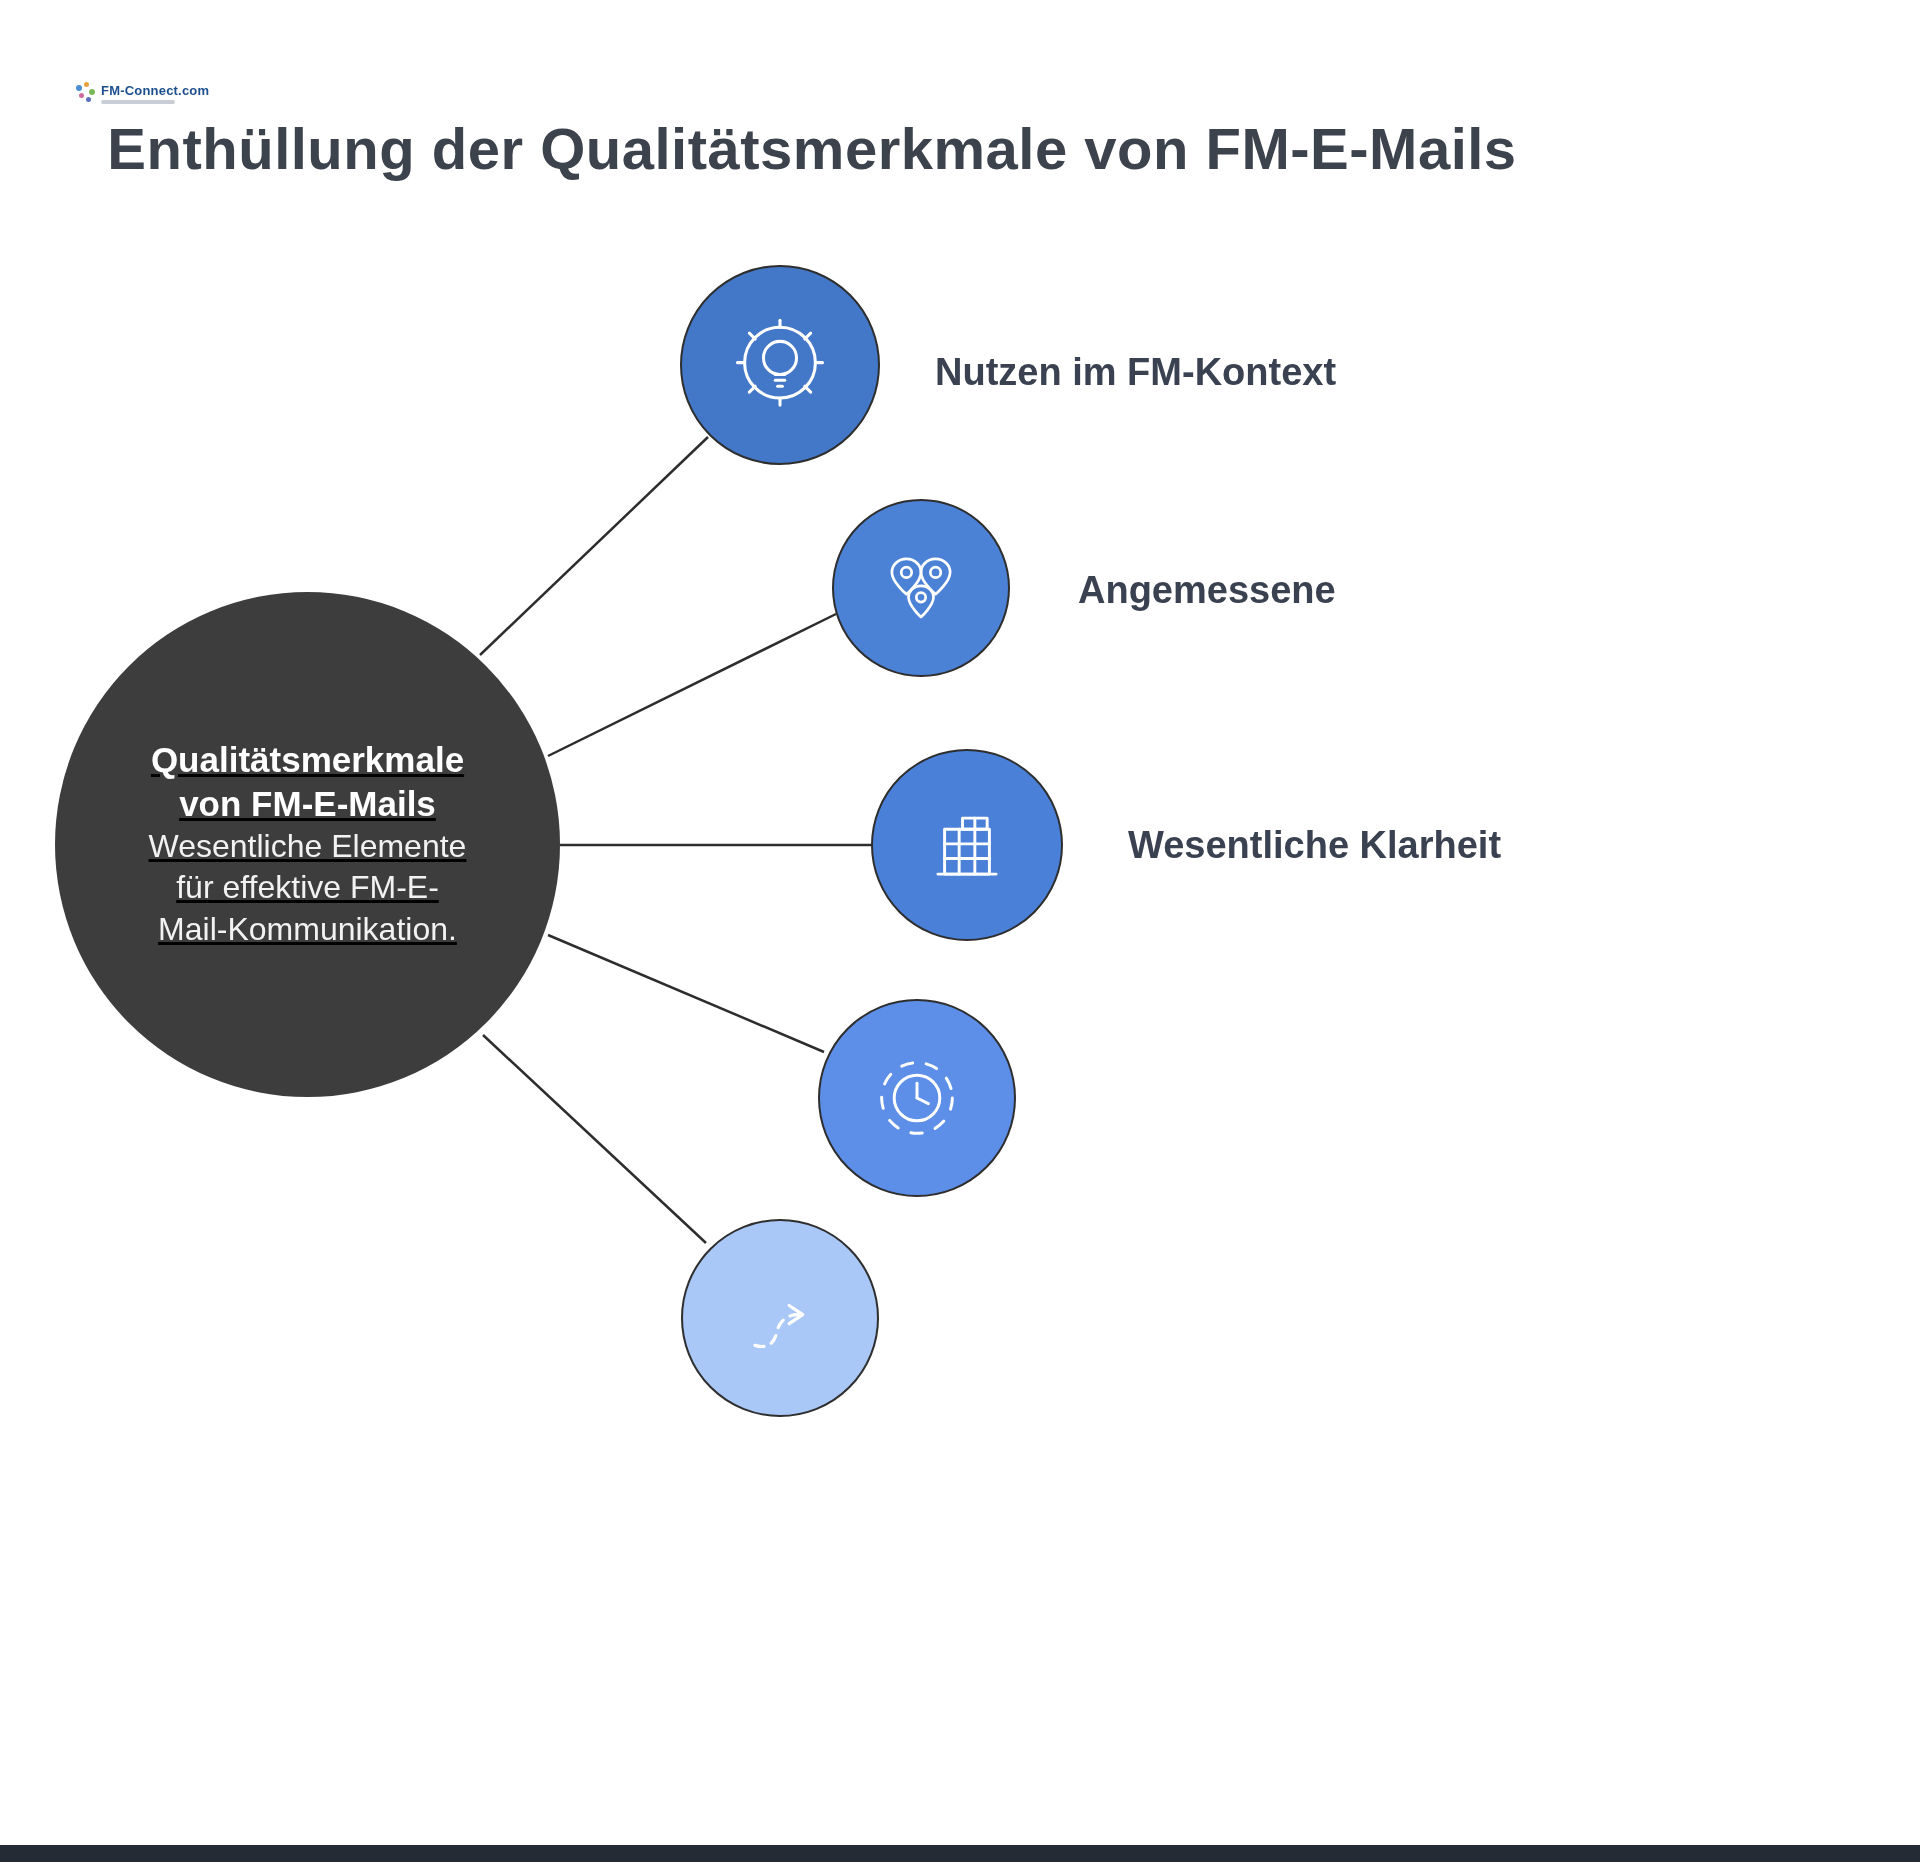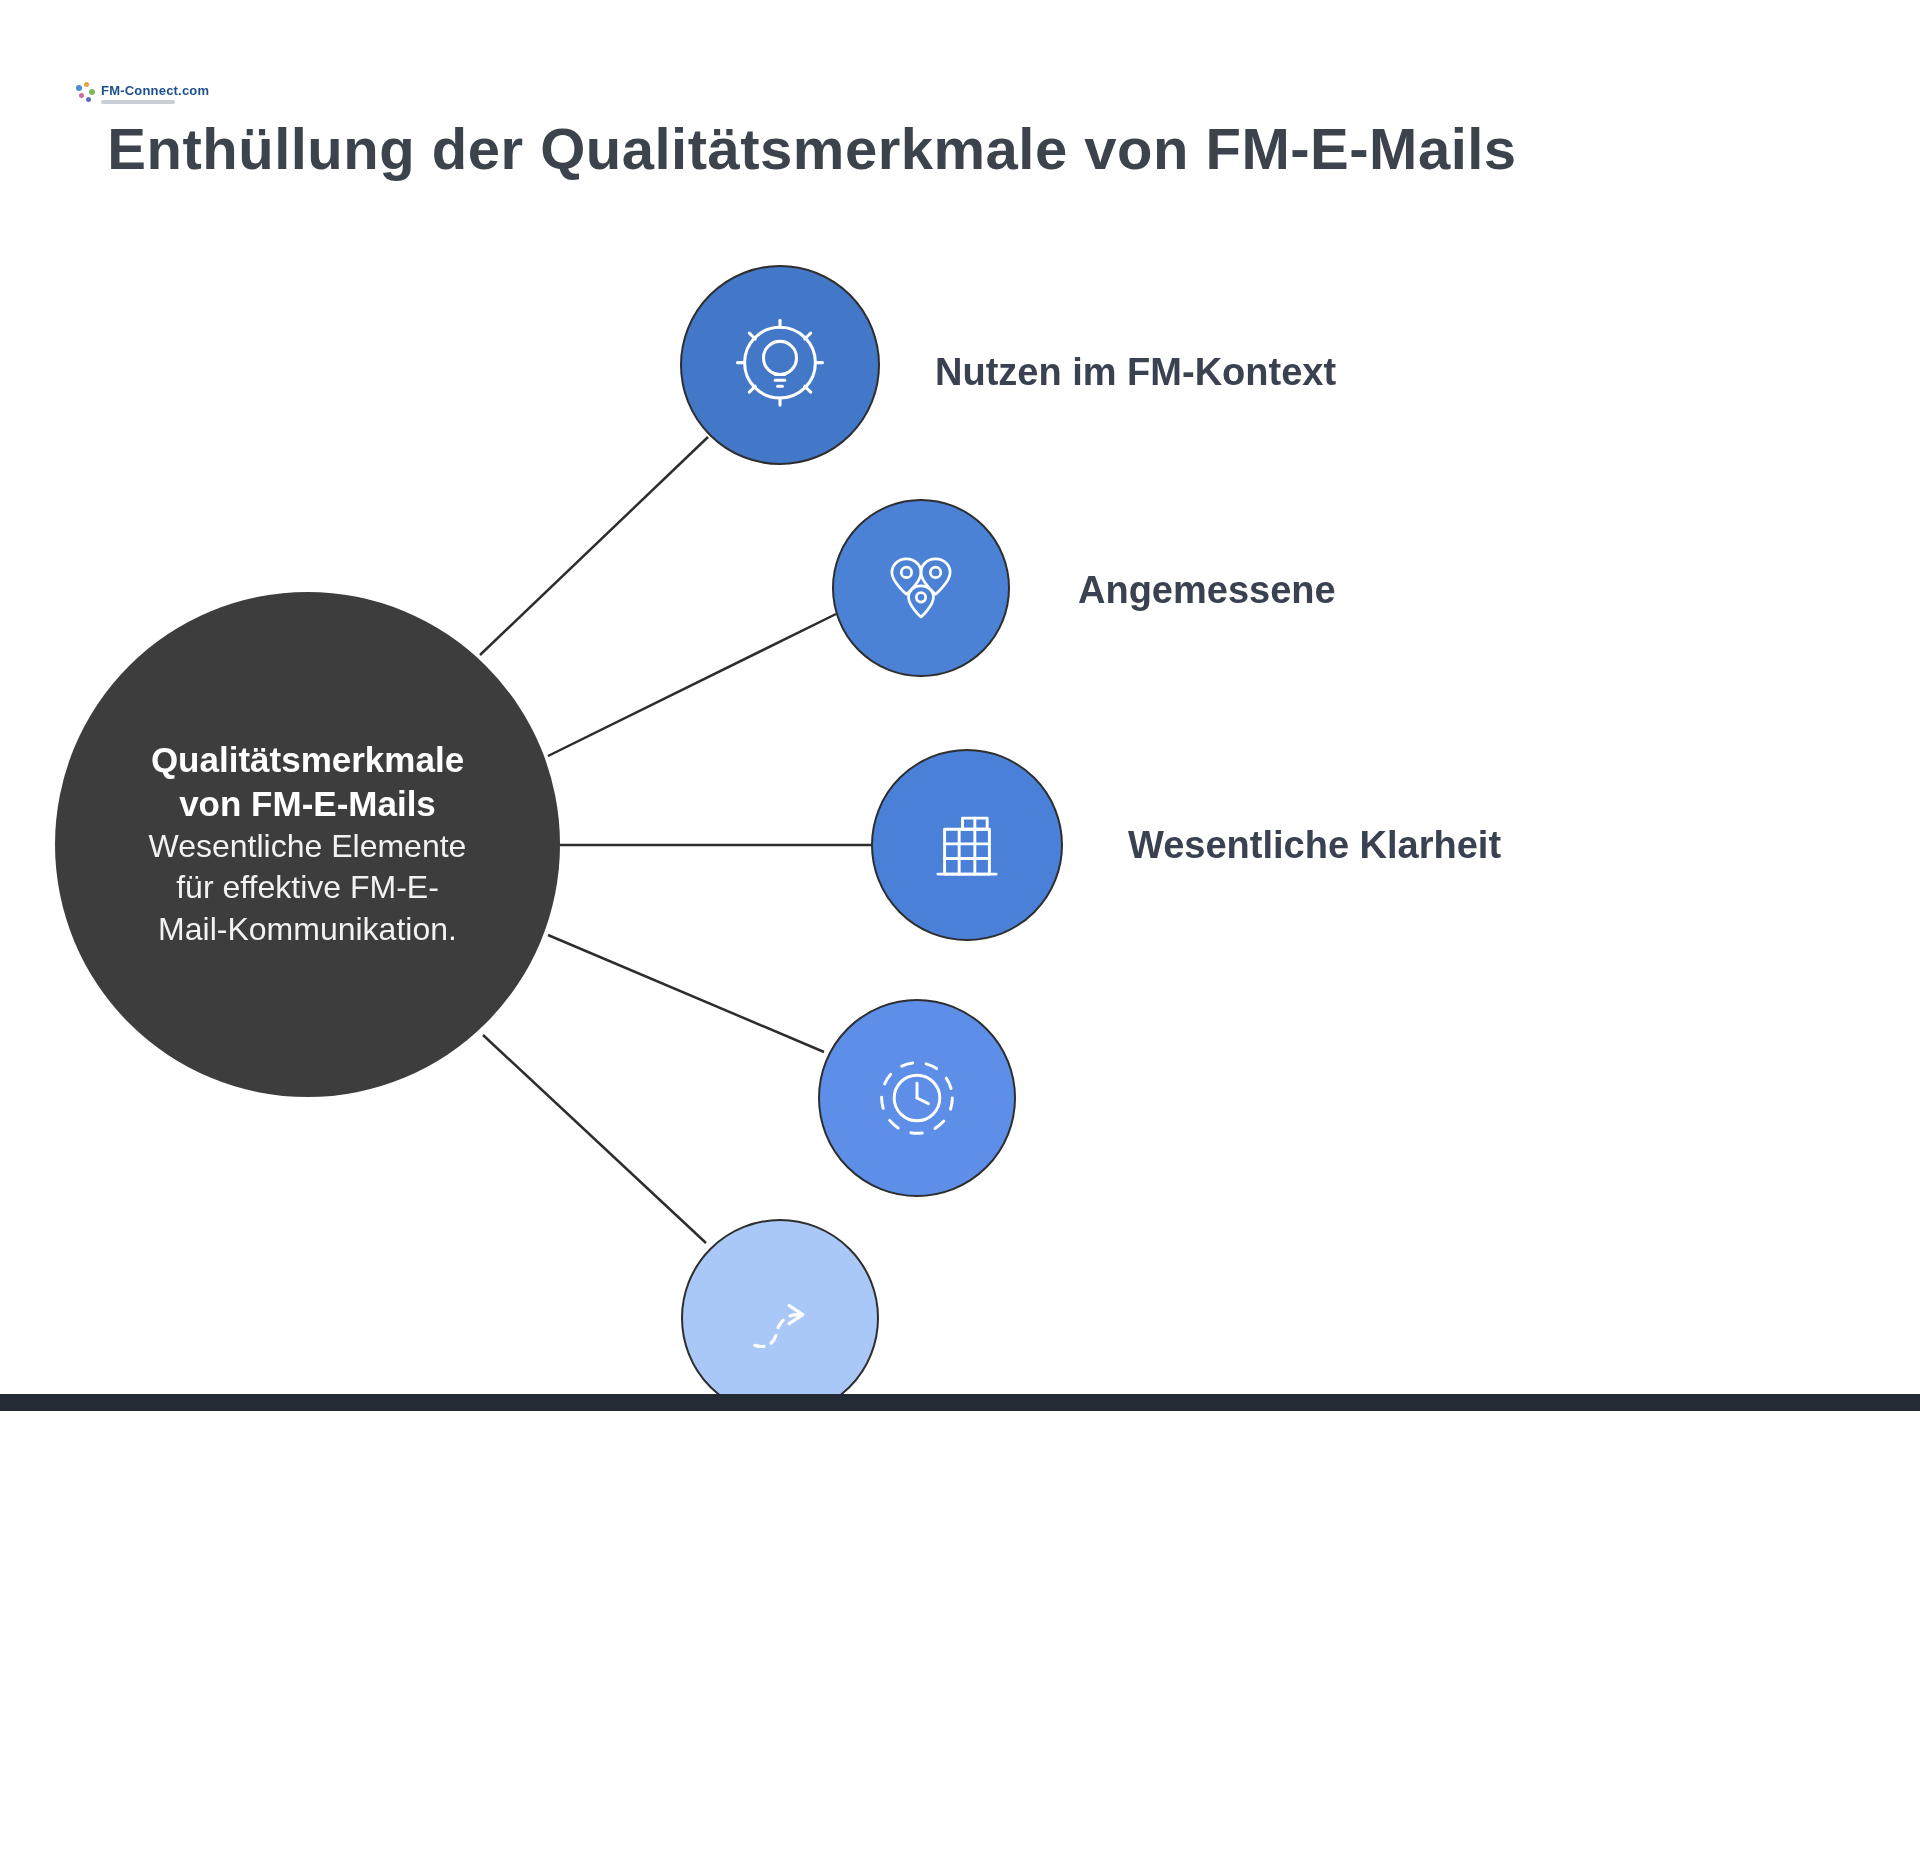--- a/index.html
+++ b/index.html
@@ -4,21 +4,21 @@
 <style>
   html, body {
     margin: 0;
     padding: 0;
     background: #ffffff;
     font-family: "Liberation Sans", "DejaVu Sans", sans-serif;
   }
   .canvas {
     position: relative;
     width: 1920px;
-    height: 1411px;
+    height: 1862px;
     background: #ffffff;
     overflow: hidden;
   }
 
   
   .logo {
     position: absolute;
     left: 74px;
     top: 82px;
     display: flex;
@@ -80,20 +80,21 @@
     top: 592px;
     width: 505px;
     height: 505px;
     border-radius: 50%;
     background: #3d3d3d;
     display: flex;
     flex-direction: column;
     align-items: center;
     justify-content: center;
     text-align: center;
+    text-decoration: underline;
   }
   .center-title {
     width: 345px;
     font-size: 35px;
     line-height: 1.25;
     font-weight: bold;
     color: #ffffff;
   }
   .center-subtitle {
     width: 330px;

